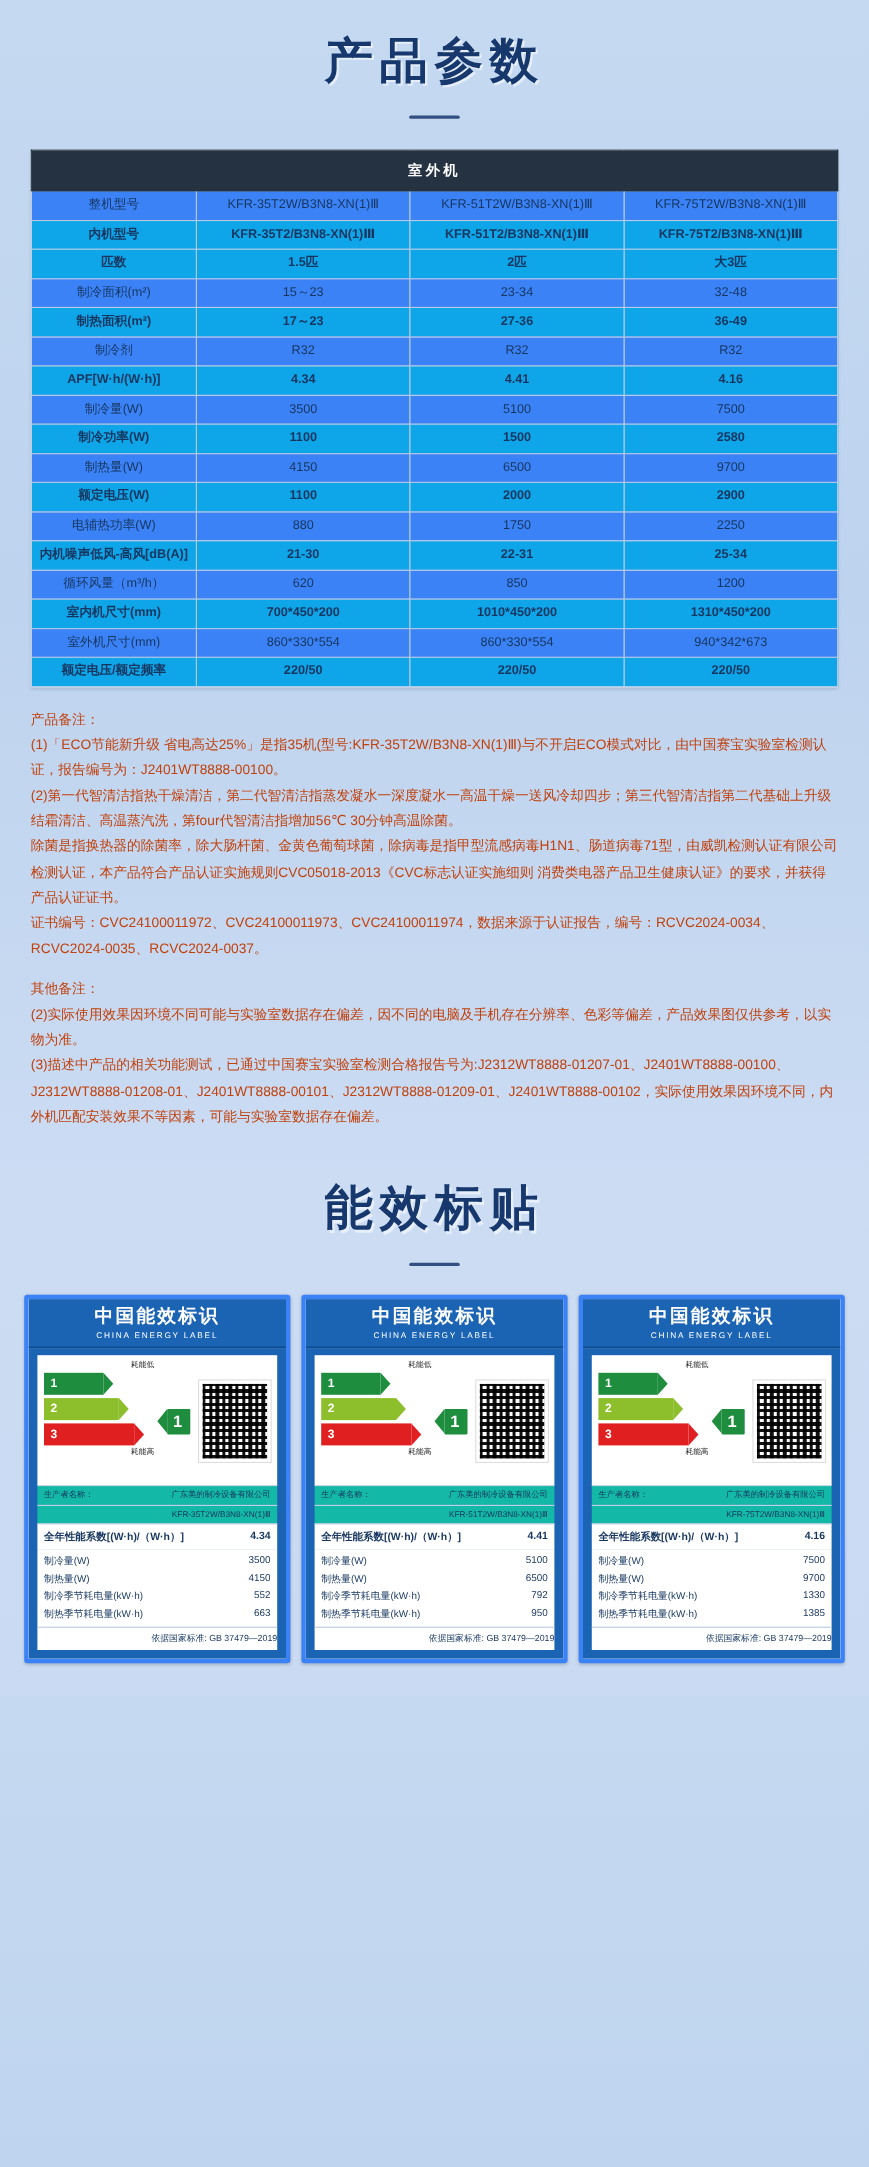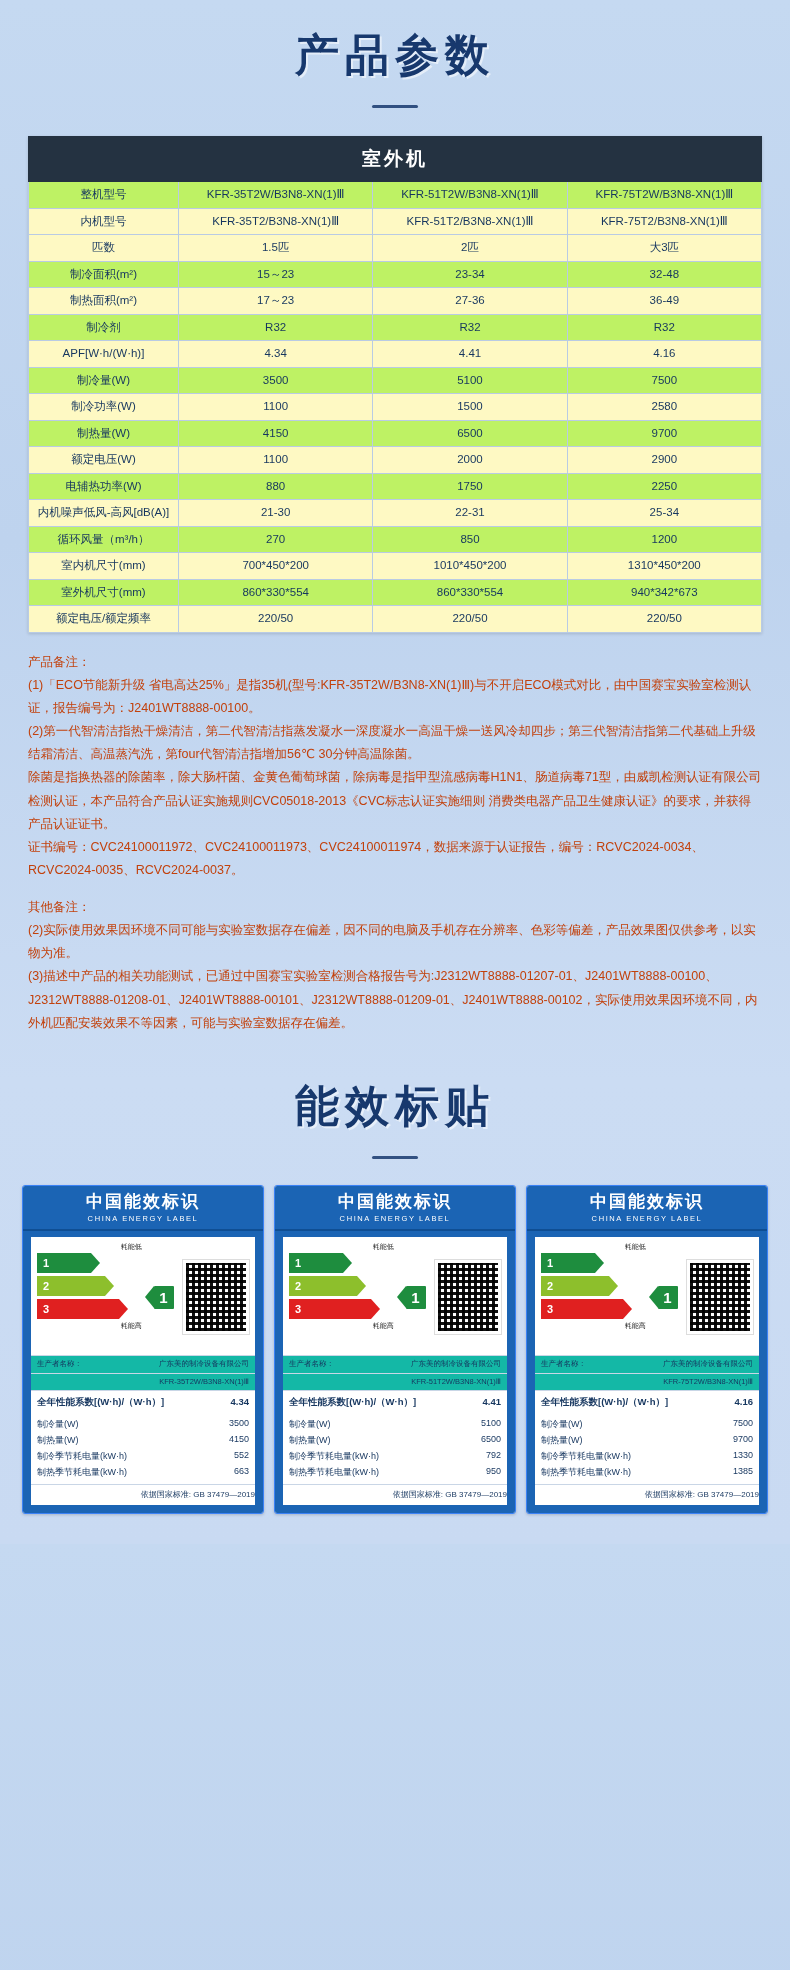--- a/index.html
+++ b/index.html
@@ -30,40 +30,40 @@
   table.spec {
     width: 100%;
     border-collapse: collapse;
     font-size: 11.5px;
     background: #e6eef9;
     box-shadow: 0 1px 3px rgba(0,0,0,.15);
   }
   table.spec th.head-title {
     background: #243241;
     color: #ffffff;
-    font-size: 19px;
+    font-size: 13px;
     font-weight: bold;
     letter-spacing: 3px;
     padding: 9px 0;
     border: 1px solid #243241;
   }
   table.spec td {
     border: 1px solid #b9cbe4;
     padding: 5px 4px;
     text-align: center;
     color: #16365f;
     line-height: 1.35;
   }
   table.spec td.label {
     width: 150px;
     text-align: center;
     font-weight: normal;
   }
-  table.spec tr.row-dark td { background: #bef264; }
-  table.spec tr.row-light td { background: #fef9c3; }
+  table.spec tr.row-dark td { background: #3b82f6; }
+  table.spec tr.row-light td { background: #0ea5e9; font-weight: bold; }
 
   
   .notes {
     margin: 18px 28px 0 28px;
     font-size: 12.5px;
     line-height: 1.85;
     color: #c2410c;
   }
   .notes p { margin-bottom: 0; }
   .notes .gap { height: 14px; }
@@ -74,21 +74,21 @@
   
   .labels-row {
     display: flex;
     justify-content: space-between;
     margin: 26px 22px 0 22px;
     gap: 10px;
   }
   .elabel {
     width: 244px;
     background: #ffffff;
-    border: 1px solid #3b82f6;
+    border: 4px solid #3b82f6;
     border-radius: 3px;
     overflow: hidden;
     box-shadow: 0 1px 3px rgba(0,0,0,.18);
   }
   .elabel-head {
     background: #1b64b4;
     color: #fff;
     text-align: center;
     padding: 7px 0 6px;
     border-bottom: 2px solid #0f4e93;
@@ -293,21 +293,21 @@
             <td>2250</td>
           </tr>
           <tr class="row-light">
             <td class="label">内机噪声低风-高风[dB(A)]</td>
             <td>21-30</td>
             <td>22-31</td>
             <td>25-34</td>
           </tr>
           <tr class="row-dark">
             <td class="label">循环风量（m³/h）</td>
-            <td>270</td>
+            <td>620</td>
             <td>850</td>
             <td>1200</td>
           </tr>
           <tr class="row-light">
             <td class="label">室内机尺寸(mm)</td>
             <td>700*450*200</td>
             <td>1010*450*200</td>
             <td>1310*450*200</td>
           </tr>
           <tr class="row-dark">

